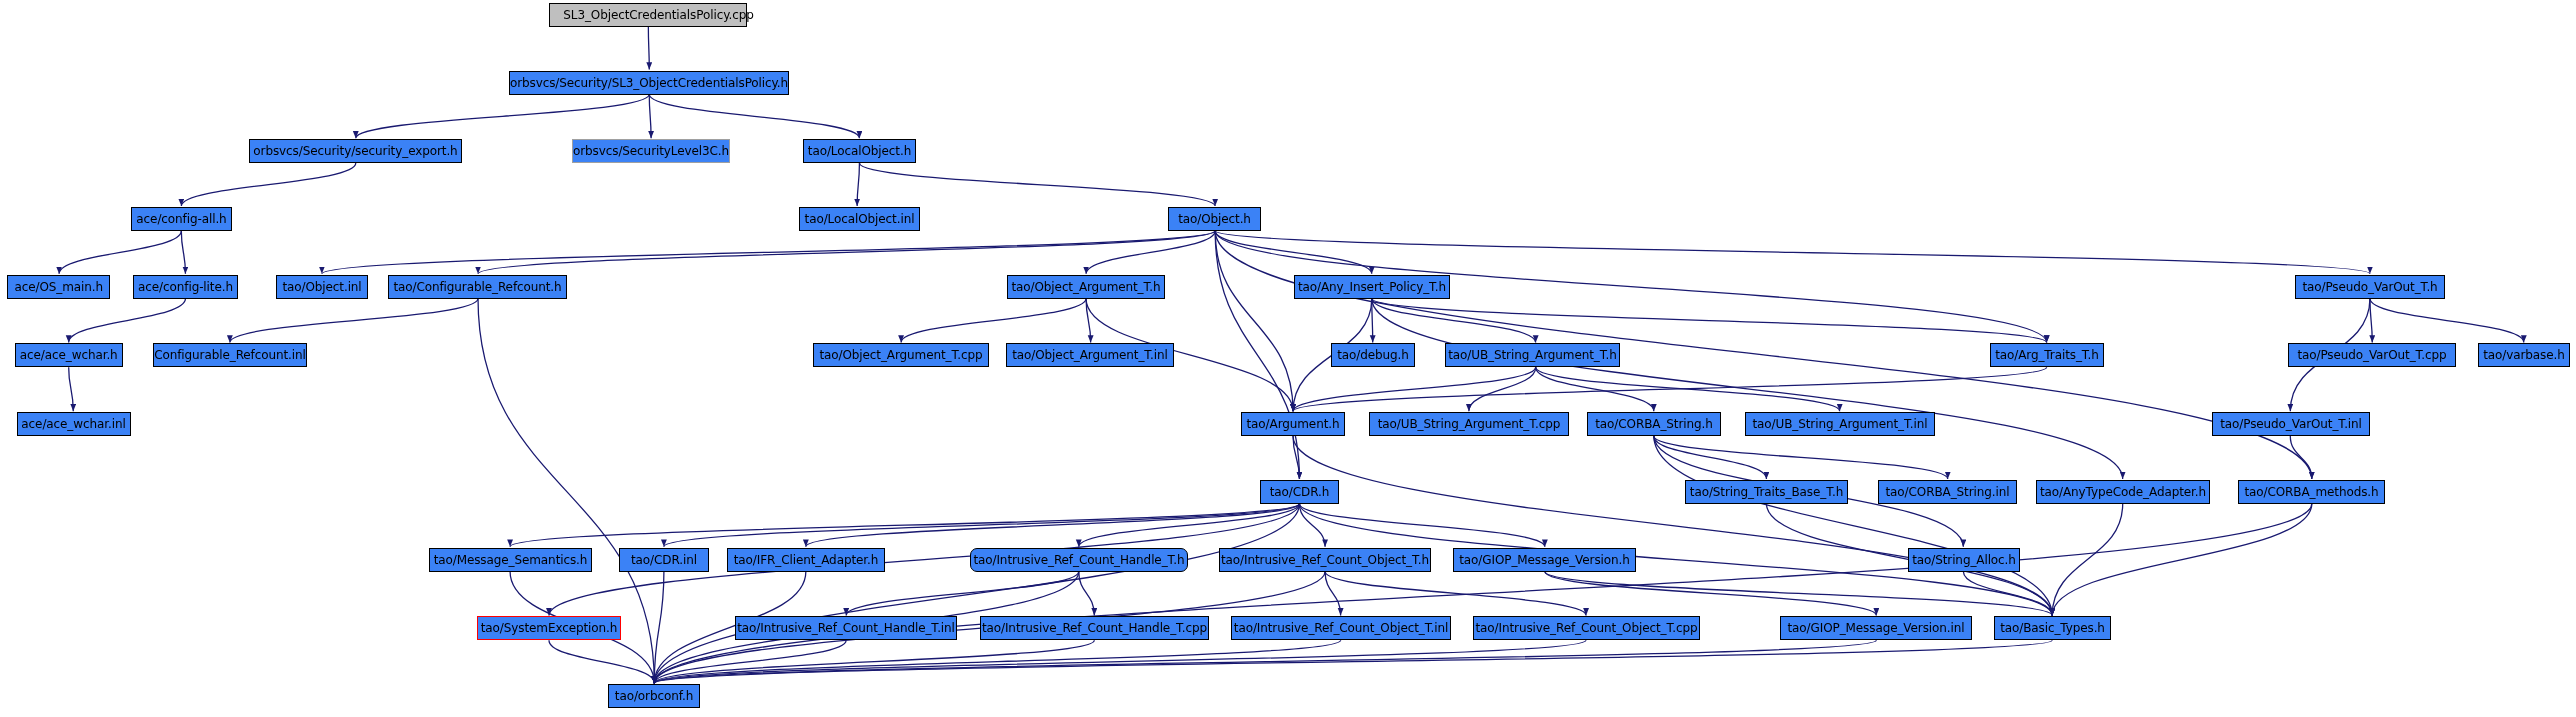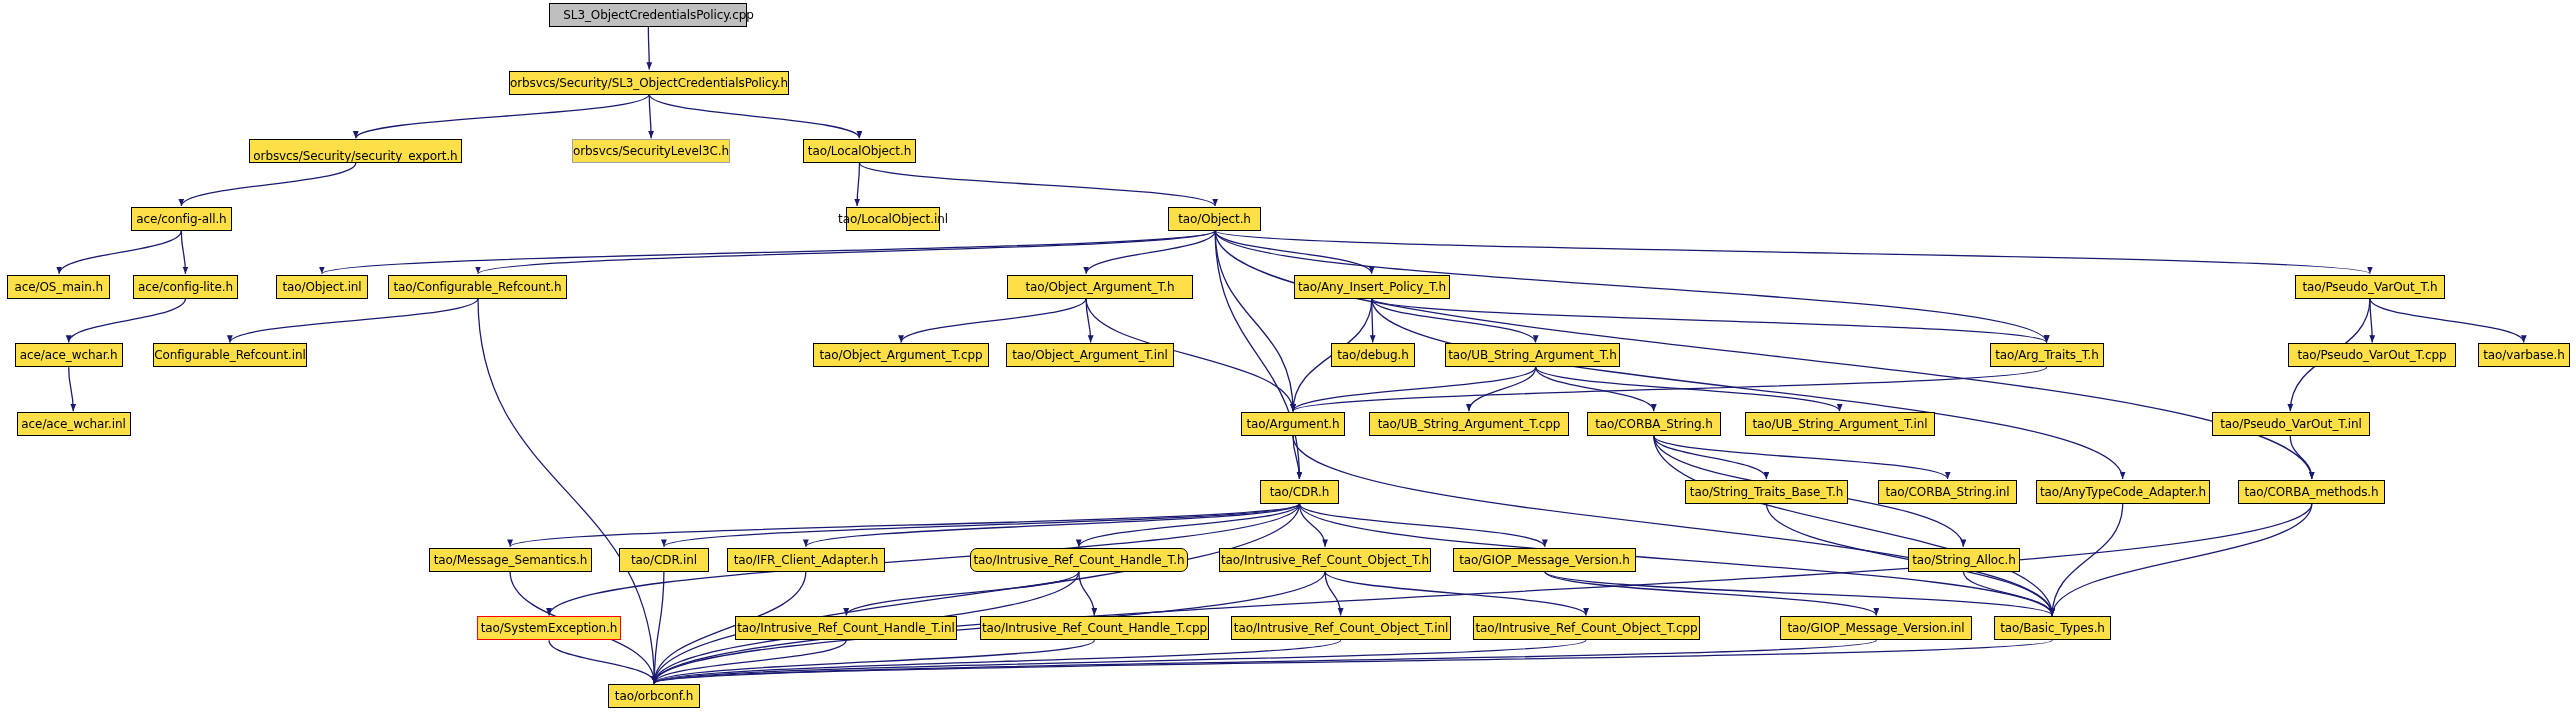--- a/index.html
+++ b/index.html
@@ -9,21 +9,21 @@
     height:718px;
     background:#ffffff;
     font-family:"DejaVu Sans", sans-serif;
     overflow:hidden;
   }
   #edges{position:absolute;left:0;top:0;width:2576px;height:718px;}
   .node{
     position:absolute;
     box-sizing:border-box;
     border:0.9px solid #000000;
-    background:#fde047;
+    background:#3b82f6;
     color:#000000;
     display:flex;
     align-items:center;
     justify-content:center;
     white-space:nowrap;
     height:24px;
     font-size:12px;
     line-height:1;
     letter-spacing:-0.1px;
     z-index:5;
@@ -123,51 +123,51 @@
         <path d="M2241,699 C2241,722.5 714.5,722.5 714.5,746" marker-end="url(#arrow)"></path>
       </g>
   </svg>
   <div id="nodes-layer">
       <div class="node root" style="left: 549px; top: 2.7px; width: 198px; padding-left: 21px;">
         <span class="lbl">SL3_ObjectCredentialsPolicy.cpp</span>
       </div>
       <div class="node" style="left: 509px; top: 71px; width: 280px;">
         <span class="lbl">orbsvcs/Security/SL3_ObjectCredentialsPolicy.h</span>
       </div>
-      <div class="node" style="left: 249px; top: 139px; width: 213px; align-items: flex-end;">
+      <div class="node" style="left: 249px; top: 139px; width: 213px;">
         <span class="lbl">orbsvcs/Security/security_export.h</span>
       </div>
       <div class="node grey" style="left: 572px; top: 139px; width: 158px;">
         <span class="lbl">orbsvcs/SecurityLevel3C.h</span>
       </div>
       <div class="node" style="left: 803px; top: 139px; width: 113px;">
         <span class="lbl">tao/LocalObject.h</span>
       </div>
       <div class="node" style="left: 131px; top: 207px; width: 101px;">
         <span class="lbl">ace/config-all.h</span>
       </div>
-      <div class="node" style="left: 799px; top: 207px; width: 94px; margin-left: 47px;">
+      <div class="node" style="left: 799px; top: 207px; width: 121px;">
         <span class="lbl">tao/LocalObject.inl</span>
       </div>
       <div class="node" style="left: 1168px; top: 207px; width: 93px;">
         <span class="lbl">tao/Object.h</span>
       </div>
       <div class="node" style="left: 7.3px; top: 275px; width: 103px;">
         <span class="lbl">ace/OS_main.h</span>
       </div>
       <div class="node" style="left: 133px; top: 275px; width: 105px;">
         <span class="lbl">ace/config-lite.h</span>
       </div>
       <div class="node" style="left: 276px; top: 275px; width: 92px;">
         <span class="lbl">tao/Object.inl</span>
       </div>
       <div class="node" style="left: 388px; top: 275px; width: 179px;">
         <span class="lbl">tao/Configurable_Refcount.h</span>
       </div>
-      <div class="node" style="left: 1007px; top: 275px; width: 186px;">
+      <div class="node" style="left: 1007px; top: 275px; width: 158px;">
         <span class="lbl">tao/Object_Argument_T.h</span>
       </div>
       <div class="node" style="left: 1294px; top: 275px; width: 156px;">
         <span class="lbl">tao/Any_Insert_Policy_T.h</span>
       </div>
       <div class="node" style="left: 2295px; top: 275px; width: 150px;">
         <span class="lbl">tao/Pseudo_VarOut_T.h</span>
       </div>
       <div class="node" style="left: 14.7px; top: 343px; width: 108px;">
         <span class="lbl">ace/ace_wchar.h</span>

